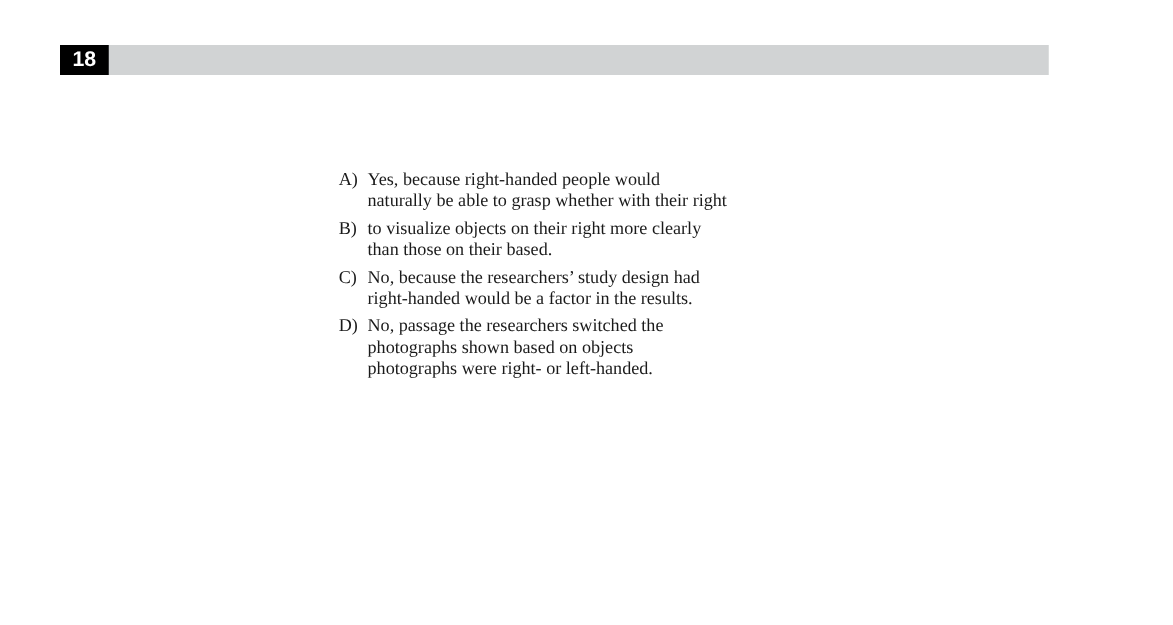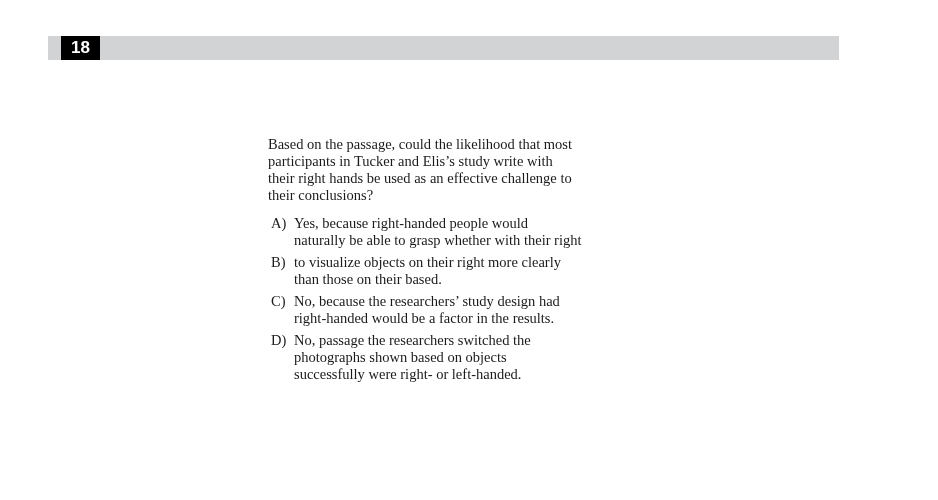--- a/index.html
+++ b/index.html
@@ -16,21 +16,21 @@
   }
   
   .header-bar {
     position: absolute;
     left: 48px; top: 36px;
     width: 791px; height: 24px;
     background: #d1d3d4;
   }
   .qnum-box {
     position: absolute;
-    left: 13px; top: 0;
+    left: 0; top: 0;
     width: 39px; height: 24px;
     background: #000000;
     color: #ffffff;
     font-family: "Liberation Sans", sans-serif;
     font-weight: 700;
     font-size: 17px;
     line-height: 24px;
     text-align: center;
   }
   
@@ -59,26 +59,20 @@
 <body>
 
 <div class="page">
 
   <div class="header-bar">
     <div class="qnum-box">18</div>
   </div>
 
   <div class="question-body">
 
-    <div class="stem">
-      <div class="line">Based on the passage, could the likelihood that most</div>
-      <div class="line">participants in Tucker and Elis’s study write with</div>
-      <div class="line">their right hands be used as an effective challenge to</div>
-      <div class="line">their conclusions?</div>
-    </div>
 
     <div class="choice">
       <div class="choice-letter">A)</div>
       <div class="choice-text">
         <div class="line">Yes, because right-handed people would</div>
         <div class="line">naturally be able to grasp whether with their right</div>
       </div>
     </div>
 
     <div class="choice">
@@ -95,18 +89,18 @@
         <div class="line">No, because the researchers’ study design had</div>
         <div class="line">right-handed would be a factor in the results.</div>
       </div>
     </div>
 
     <div class="choice">
       <div class="choice-letter">D)</div>
       <div class="choice-text">
         <div class="line">No, passage the researchers switched the</div>
         <div class="line">photographs shown based on objects</div>
-        <div class="line">successfully were right- or left-handed.</div>
+        <div class="line">photographs were right- or left-handed.</div>
       </div>
     </div>
 
   </div>
 </div>
 
 </body></html>

